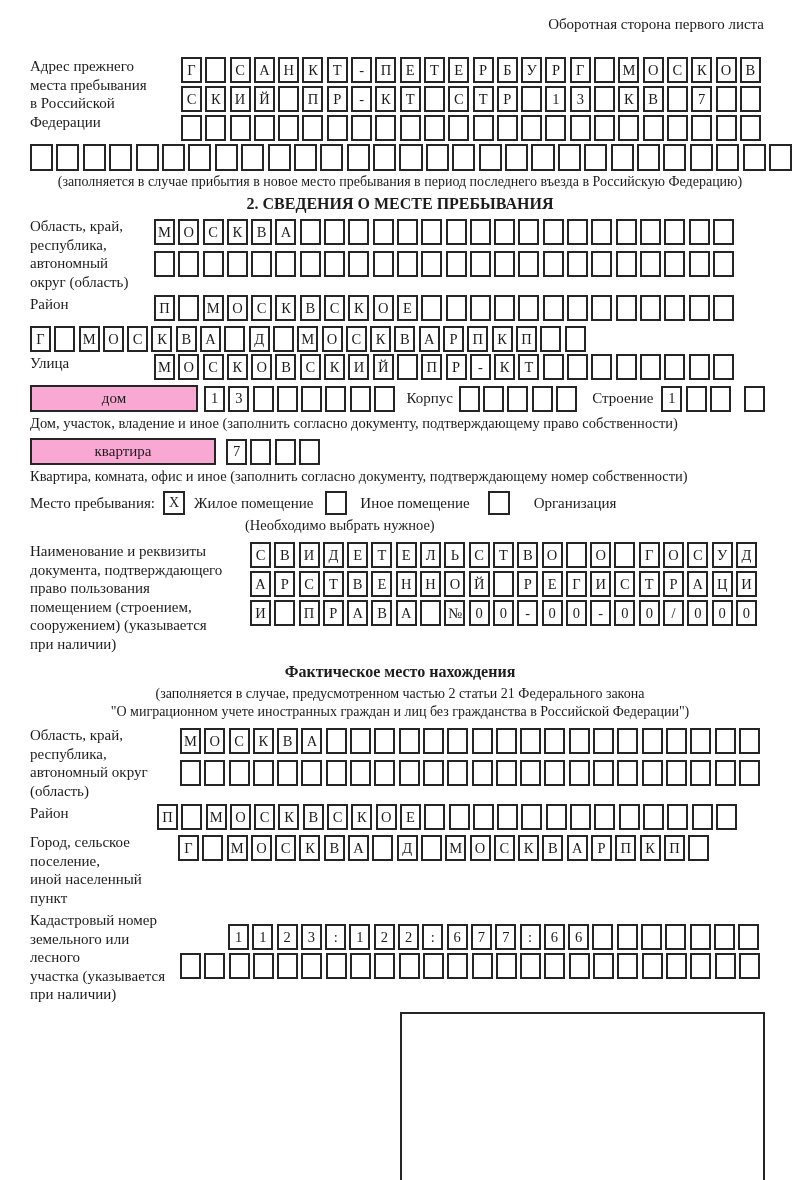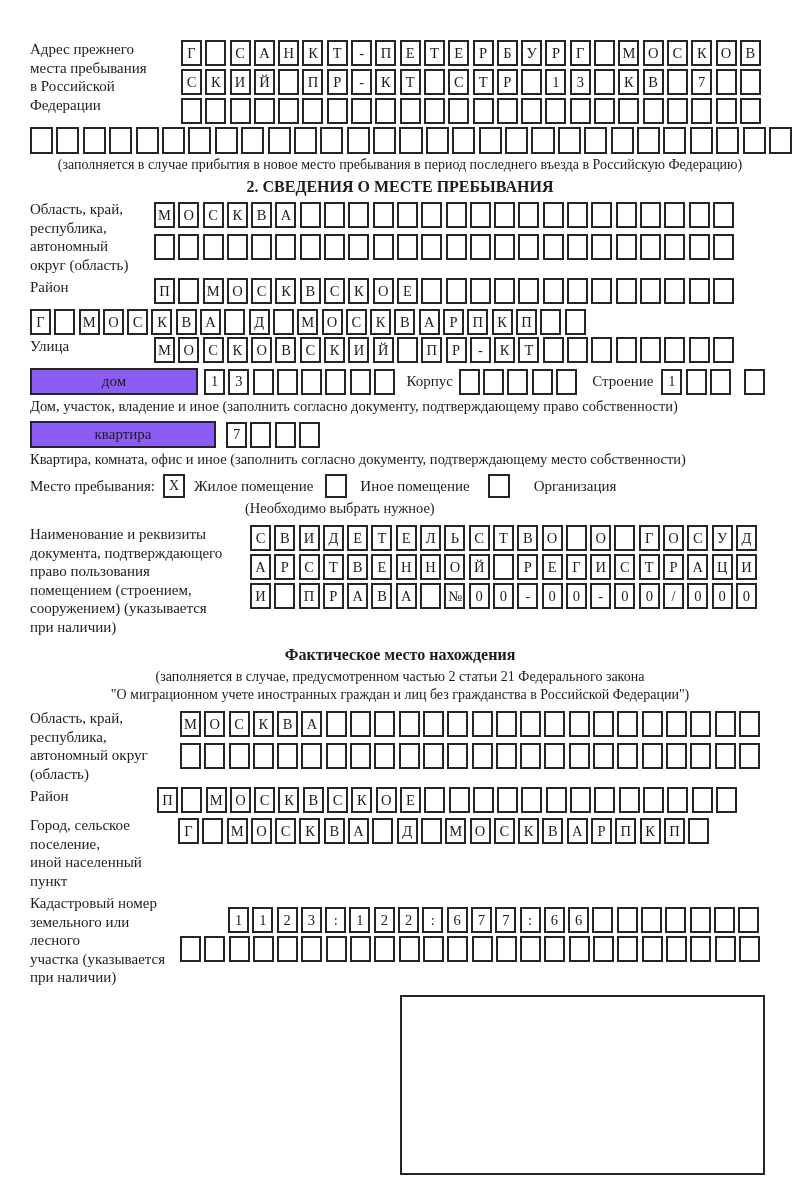--- a/index.html
+++ b/index.html
@@ -17,36 +17,37 @@
   .cell{
     box-sizing:border-box;flex:none;width:21px;height:26px;border:2px solid #252525;
     margin-right:3.3px;display:flex;align-items:center;justify-content:center;
     font-size:14.5px;background:#fff;
   }
   .lg .cell{width:23.1px;height:27px;}
   .mb3{margin-bottom:3px;} .mb6{margin-bottom:6px;}
   .center-note{text-align:center;font-size:14px;margin-top:3px;}
   .sec-title{text-align:center;font-weight:bold;font-size:16px;margin:5px 0 4px 0;}
   .inline-row{display:flex;align-items:center;font-size:15px;}
-  .wide-box{box-sizing:border-box;border:2px solid #252525;height:27px;display:flex;align-items:center;justify-content:center;font-size:15px;flex:none;background:#8b5cf6;}
+  .wide-box{box-sizing:border-box;border:2px solid #252525;height:27px;display:flex;align-items:center;justify-content:center;font-size:15px;flex:none;background:#f9a8d4;}
   .hint{font-size:14.5px;margin:3px 0 6px 0;}
   .checkbox{box-sizing:border-box;flex:none;width:22px;height:24px;border:2px solid #252525;display:flex;align-items:center;justify-content:center;font-size:14px;background:#fff;}
   .choose-hint{font-size:14.5px;margin:2px 0 8px 215px;}
   .note-line{text-align:center;font-size:14px;line-height:18px;}
   .stamp-wrap{margin-top:8px;}
   .stamp-box{box-sizing:border-box;margin-left:370px;width:365px;height:180px;border:2px solid #252525;background:#fff;}
   .mt2{margin-top:2px;} .mt13{margin-top:13px;}
   .gap8{margin-left:8px;} .gap10{margin-left:10px;} .gap12{margin-left:12px;} .gap6{margin-left:6px;}
   .lbl-inline{flex:none;}
 </style>
 </head>
 <body>
 
 <div class="page">
 
+  <div class="header-note">Оборотная сторона первого листа</div>
 
   <div style="margin-top:24px;">
     <div class="field">
       <div class="flabel w151">Адрес прежнего
 места пребывания
 в Российской
 Федерации</div>
       <div class="rows">
         <div class="cells mb3">
             <span class="cell">Г</span>
@@ -347,21 +348,21 @@
 
   <div class="inline-row">
     <div class="wide-box" style="width:186px;">квартира</div>
     <div class="cells" style="margin-left:10px;">
         <span class="cell">7</span>
         <span class="cell"></span>
         <span class="cell"></span>
         <span class="cell"></span>
       </div>
   </div>
-  <div class="hint">Квартира, комната, офис и иное (заполнить согласно документу, подтверждающему место собственности)</div>
+  <div class="hint">Квартира, комната, офис и иное (заполнить согласно документу, подтверждающему номер собственности)</div>
 
   <div class="inline-row" style="margin-top:2px;">
     <span>Место пребывания:</span>
     <span class="checkbox" style="margin-left:8px;">X</span>
     <span style="margin-left:9px;">Жилое помещение</span>
     <span class="checkbox" style="margin-left:12px;"></span>
     <span style="margin-left:13px;">Иное помещение</span>
     <span class="checkbox" style="margin-left:18px;"></span>
     <span style="margin-left:24px;">Организация</span>
   </div>

